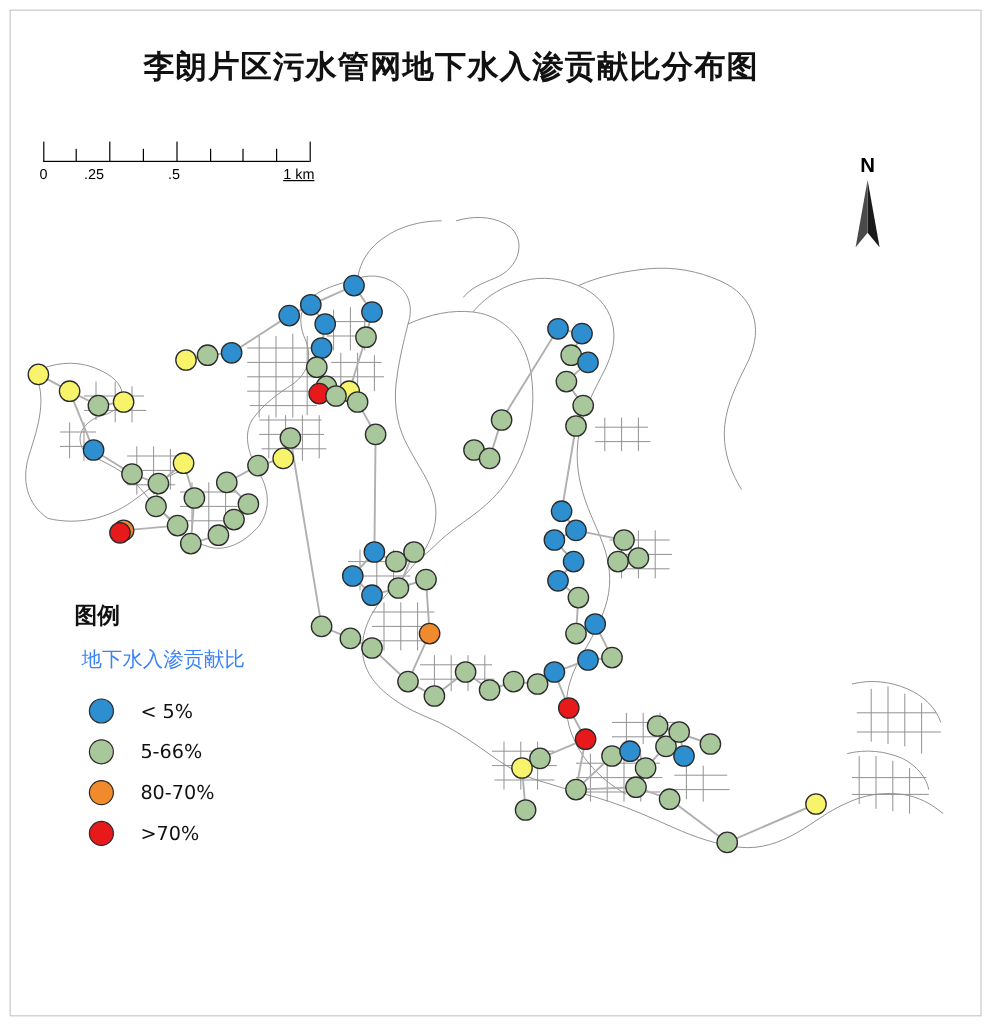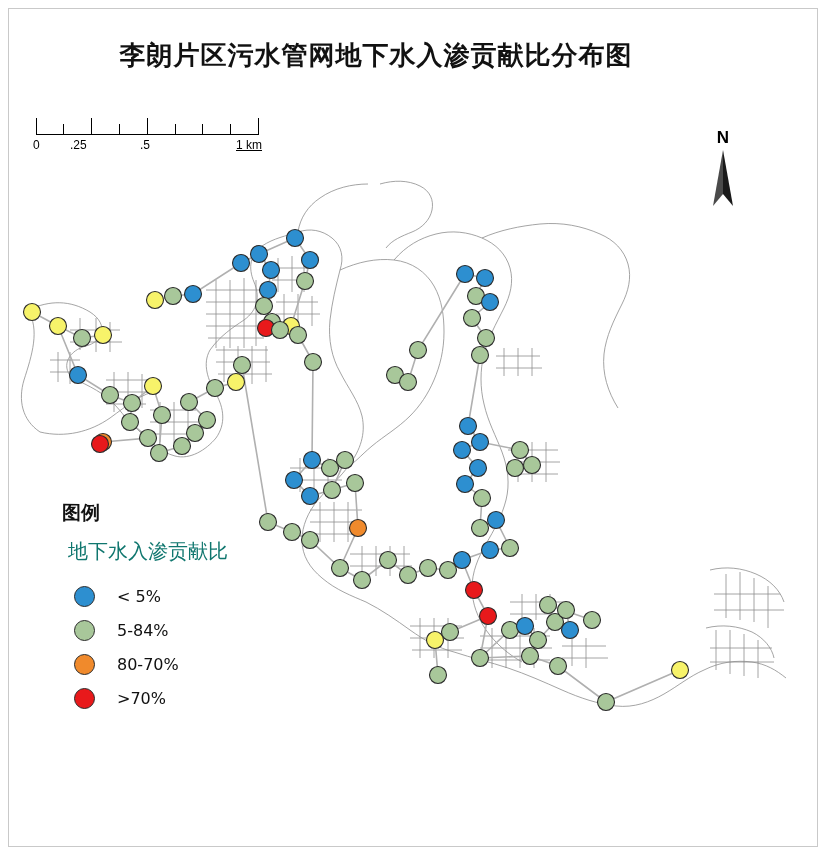--- a/index.html
+++ b/index.html
@@ -107,22 +107,22 @@
     width: 260px;
   }
   .legend-title {
     font-size: 19px;
     font-weight: bold;
     color: #111;
     font-family: "DejaVu Sans", sans-serif;
     margin-bottom: 12px;
   }
   .legend-sub {
-    font-size: 20px;
-    color: #0f766e;
+    font-size: 17px;
+    color: #3b82f6;
     font-family: "DejaVu Sans", sans-serif;
     margin-left: 6px;
     margin-bottom: 14px;
   }
   .legend-row {
     display: flex;
     align-items: center;
     height: 34px;
     margin-left: 12px;
   }
@@ -461,21 +461,21 @@
   <div class="legend">
     <div class="legend-title">图例</div>
     <div class="legend-sub">地下水入渗贡献比</div>
 
     <div class="legend-row">
       <div class="legend-swatch" style="background:#2d8fd0"></div>
       <div class="legend-label">&lt; 5%</div>
     </div>
     <div class="legend-row">
       <div class="legend-swatch" style="background:#a8c79a"></div>
-      <div class="legend-label">5-84%</div>
+      <div class="legend-label">5-66%</div>
     </div>
     <div class="legend-row">
       <div class="legend-swatch" style="background:#f08a2c"></div>
       <div class="legend-label">80-70%</div>
     </div>
     <div class="legend-row">
       <div class="legend-swatch" style="background:#e8191b"></div>
       <div class="legend-label">&gt;70%</div>
     </div>
   </div>

